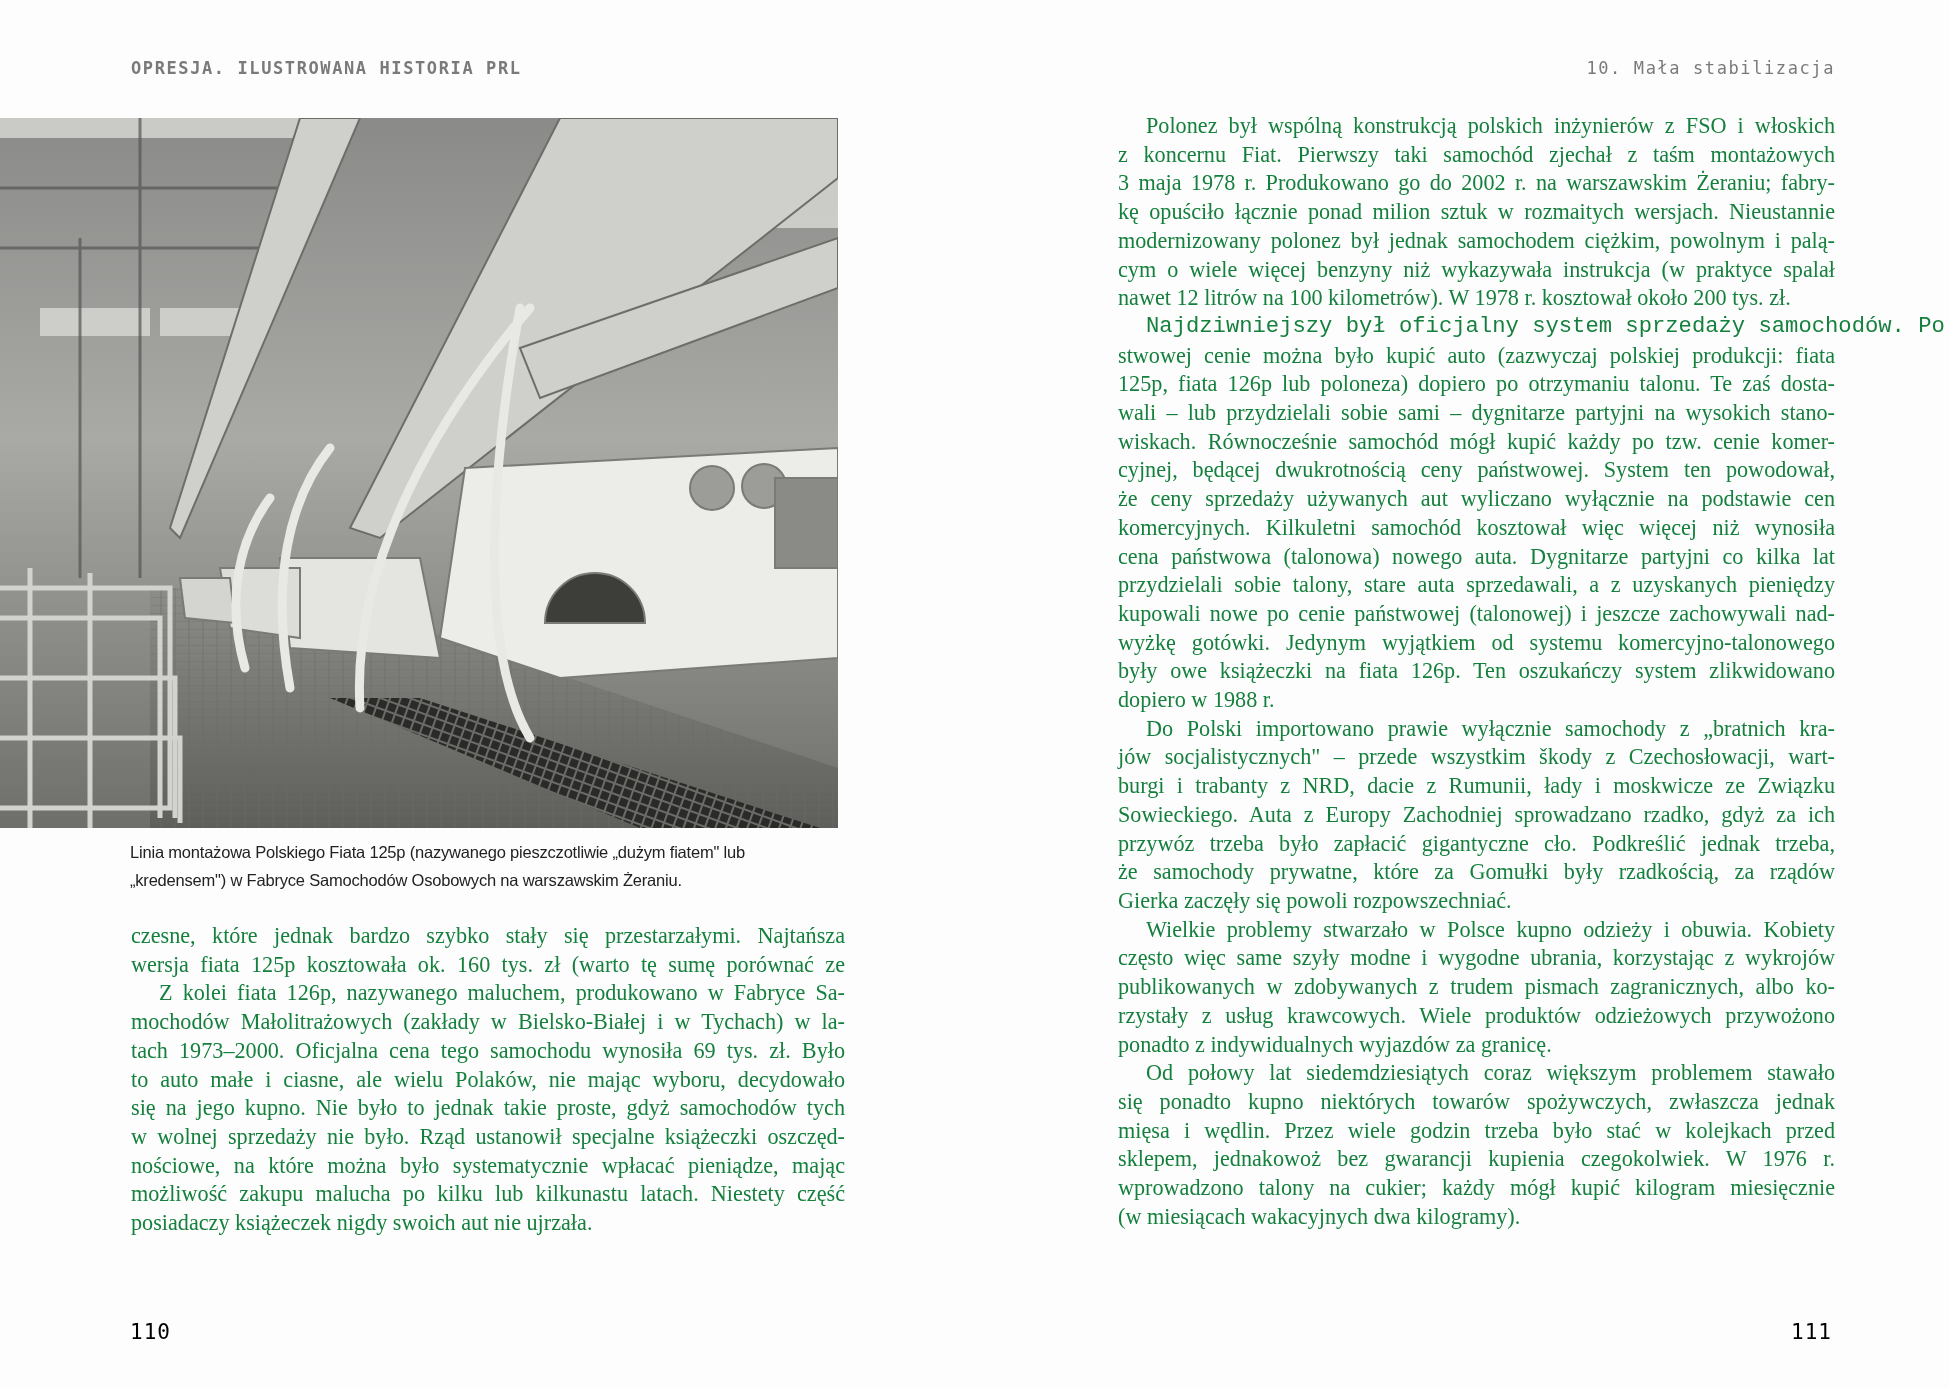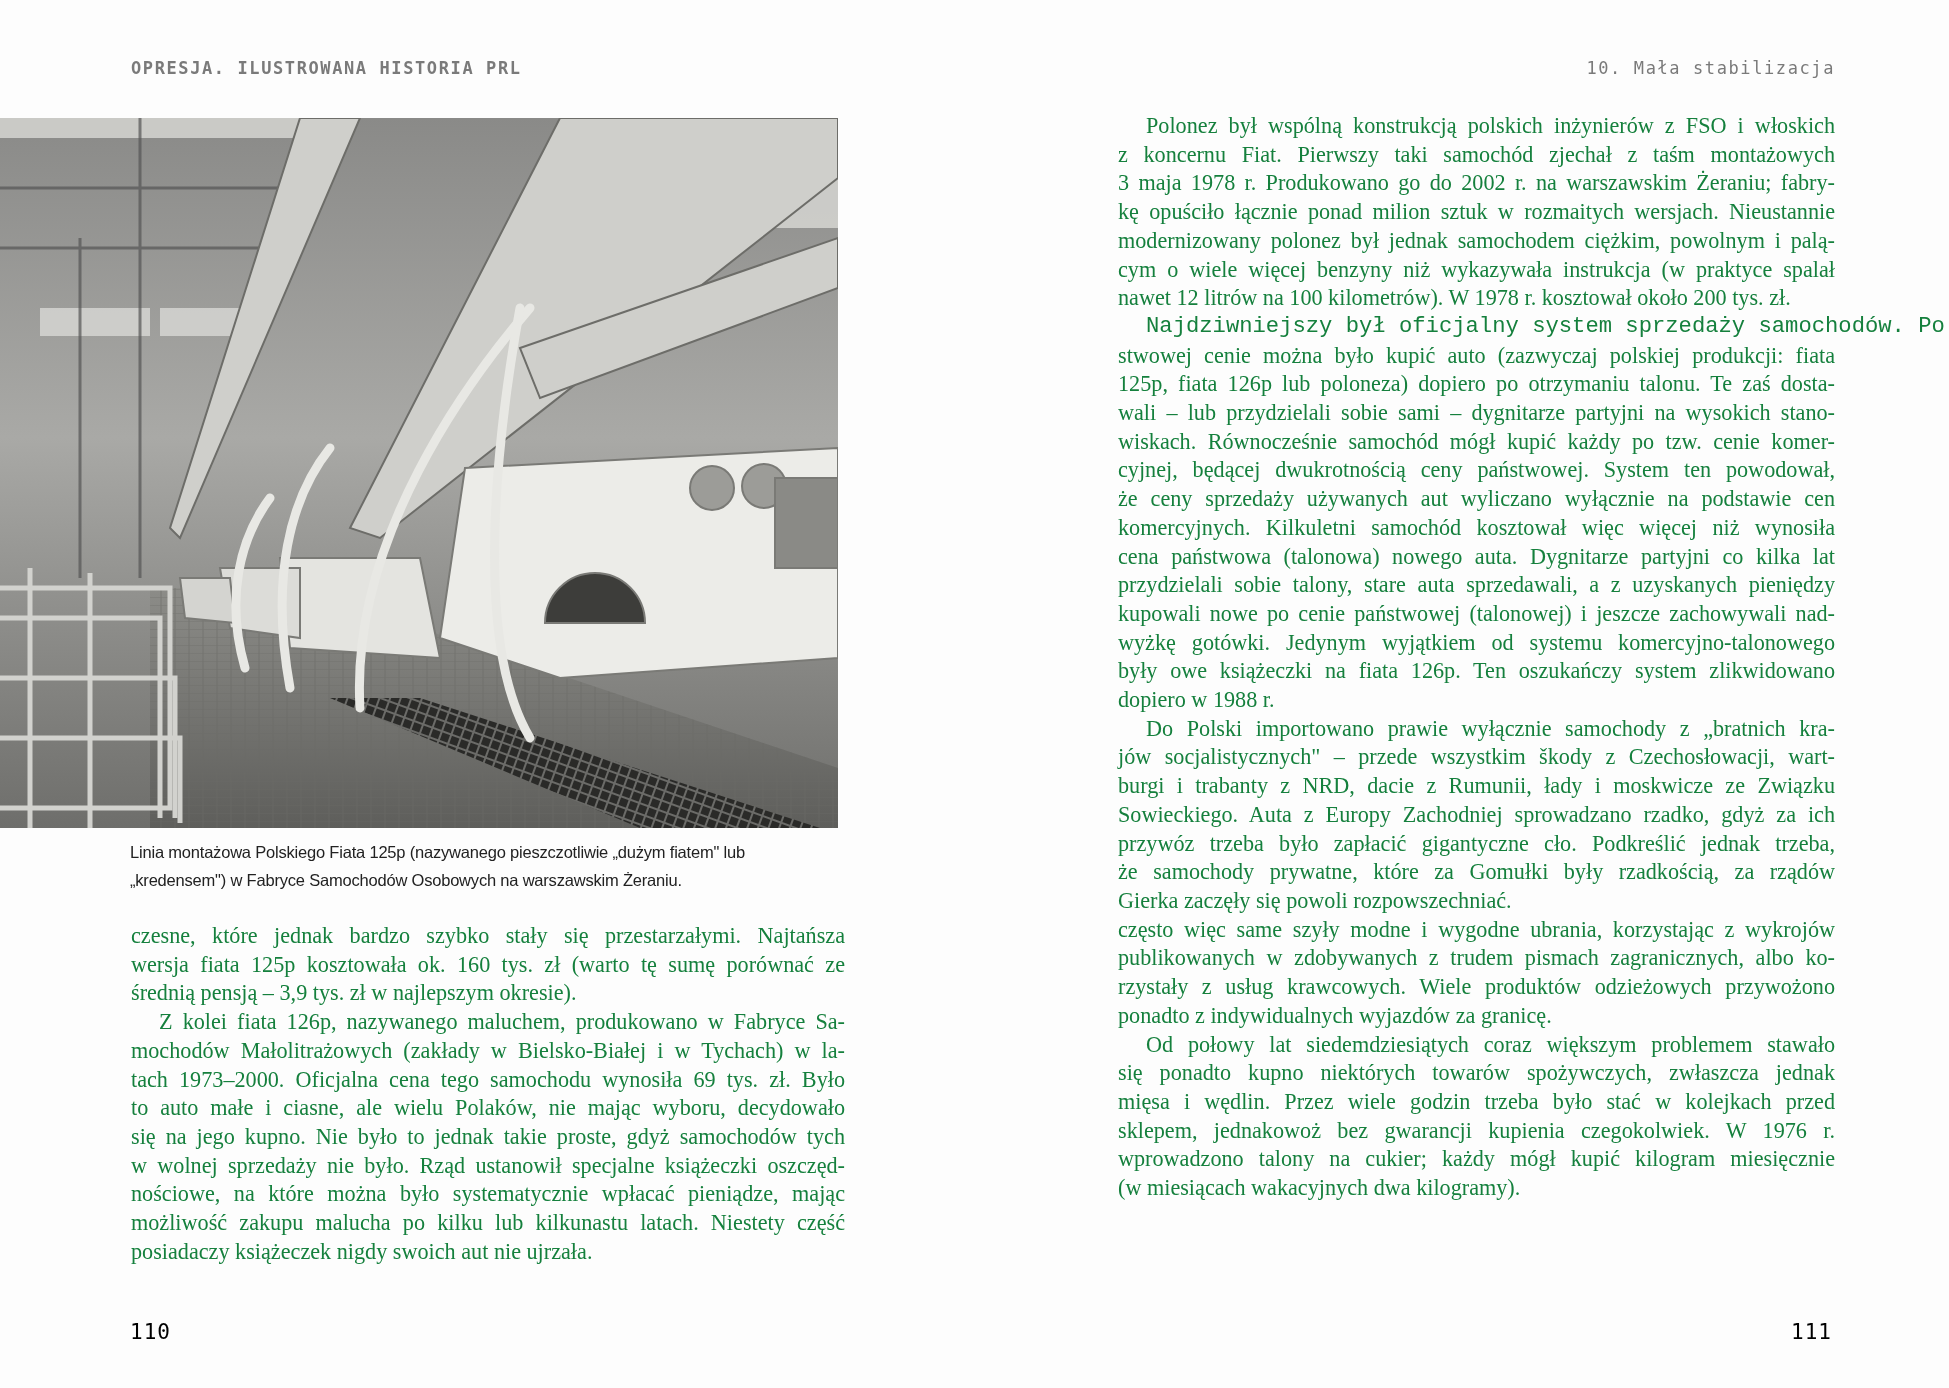--- a/index.html
+++ b/index.html
@@ -129,21 +129,20 @@
 
   <div class="caption">
     <div>Linia montażowa Polskiego Fiata 125p (nazywanego pieszczotliwie „dużym fiatem" lub</div>
     <div>„kredensem") w Fabryce Samochodów Osobowych na warszawskim Żeraniu.</div>
   </div>
 
   <div class="column col-left" id="col-left">
       <p>
         <span class="line">czesne, które jednak bardzo szybko stały się przestarzałymi. Najtańsza</span>
         <span class="line">wersja fiata 125p kosztowała ok. 160 tys. zł (warto tę sumę porównać ze</span>
-        <span class="line last">średnią pensją – 3,9 tys. zł w  najlepszym okresie).</span>
       </p>
       <p>
         <span class="line" style="text-indent: 28px;">Z kolei fiata 126p, nazywanego maluchem, produkowano w Fabryce Sa-</span>
         <span class="line">mochodów Małolitrażowych (zakłady w Bielsko-Białej i w Tychach) w la-</span>
         <span class="line">tach 1973–2000. Oficjalna cena tego samochodu wynosiła 69 tys. zł. Było</span>
         <span class="line">to auto małe i ciasne, ale wielu Polaków, nie mając wyboru, decydowało</span>
         <span class="line">się na jego kupno. Nie było to jednak takie proste, gdyż samochodów tych</span>
         <span class="line">w wolnej sprzedaży nie było. Rząd ustanowił specjalne książeczki oszczęd-</span>
         <span class="line">nościowe, na które można było systematycznie wpłacać pieniądze, mając</span>
         <span class="line">możliwość zakupu malucha po kilku lub kilkunastu latach. Niestety część</span>
@@ -186,20 +185,21 @@
       <p>
         <span class="line" style="text-indent: 28px;">Do Polski importowano prawie wyłącznie samochody z „bratnich kra-</span>
         <span class="line">jów socjalistycznych" – przede wszystkim škody z Czechosłowacji, wart-</span>
         <span class="line">burgi i trabanty z NRD, dacie z Rumunii, łady i moskwicze ze Związku</span>
         <span class="line">Sowieckiego. Auta z Europy Zachodniej sprowadzano rzadko, gdyż za ich</span>
         <span class="line">przywóz trzeba było zapłacić gigantyczne cło. Podkreślić jednak trzeba,</span>
         <span class="line">że samochody prywatne, które za Gomułki były rzadkością, za rządów</span>
         <span class="line last">Gierka zaczęły się powoli rozpowszechniać.</span>
       </p>
       <p>
+        <span class="line" style="text-indent: 28px;">Wielkie problemy stwarzało w Polsce kupno odzieży i obuwia. Kobiety</span>
         <span class="line">często więc same szyły modne i wygodne ubrania, korzystając z wykrojów</span>
         <span class="line">publikowanych w zdobywanych z trudem pismach zagranicznych, albo ko-</span>
         <span class="line">rzystały z usług krawcowych. Wiele produktów odzieżowych przywożono</span>
         <span class="line last">ponadto z indywidualnych wyjazdów za granicę.</span>
       </p>
       <p>
         <span class="line" style="text-indent: 28px;">Od połowy lat siedemdziesiątych coraz większym problemem stawało</span>
         <span class="line">się ponadto kupno niektórych towarów spożywczych, zwłaszcza jednak</span>
         <span class="line">mięsa i wędlin. Przez wiele godzin trzeba było stać w kolejkach przed</span>
         <span class="line">sklepem, jednakowoż bez gwarancji kupienia czegokolwiek. W 1976 r.</span>

